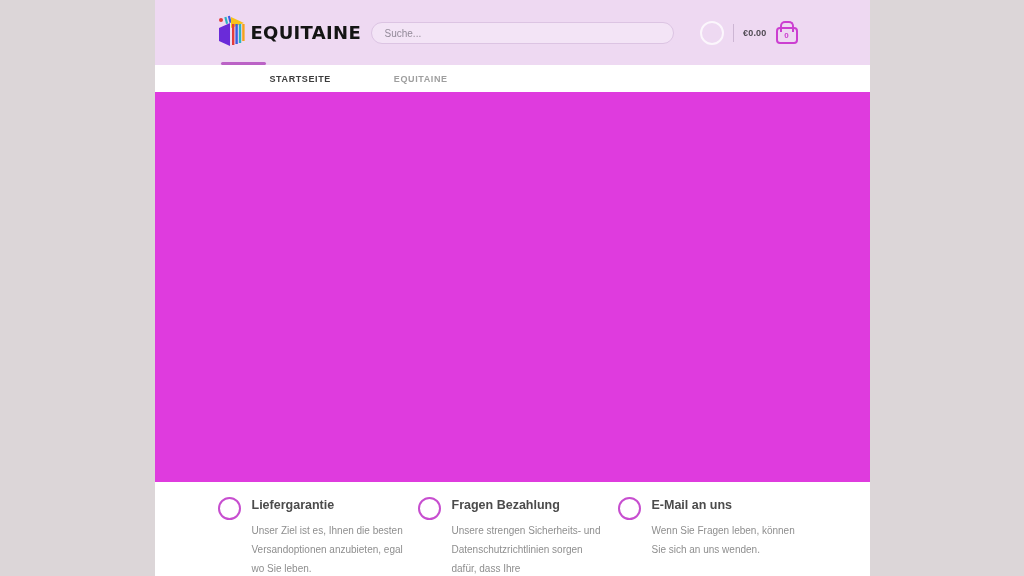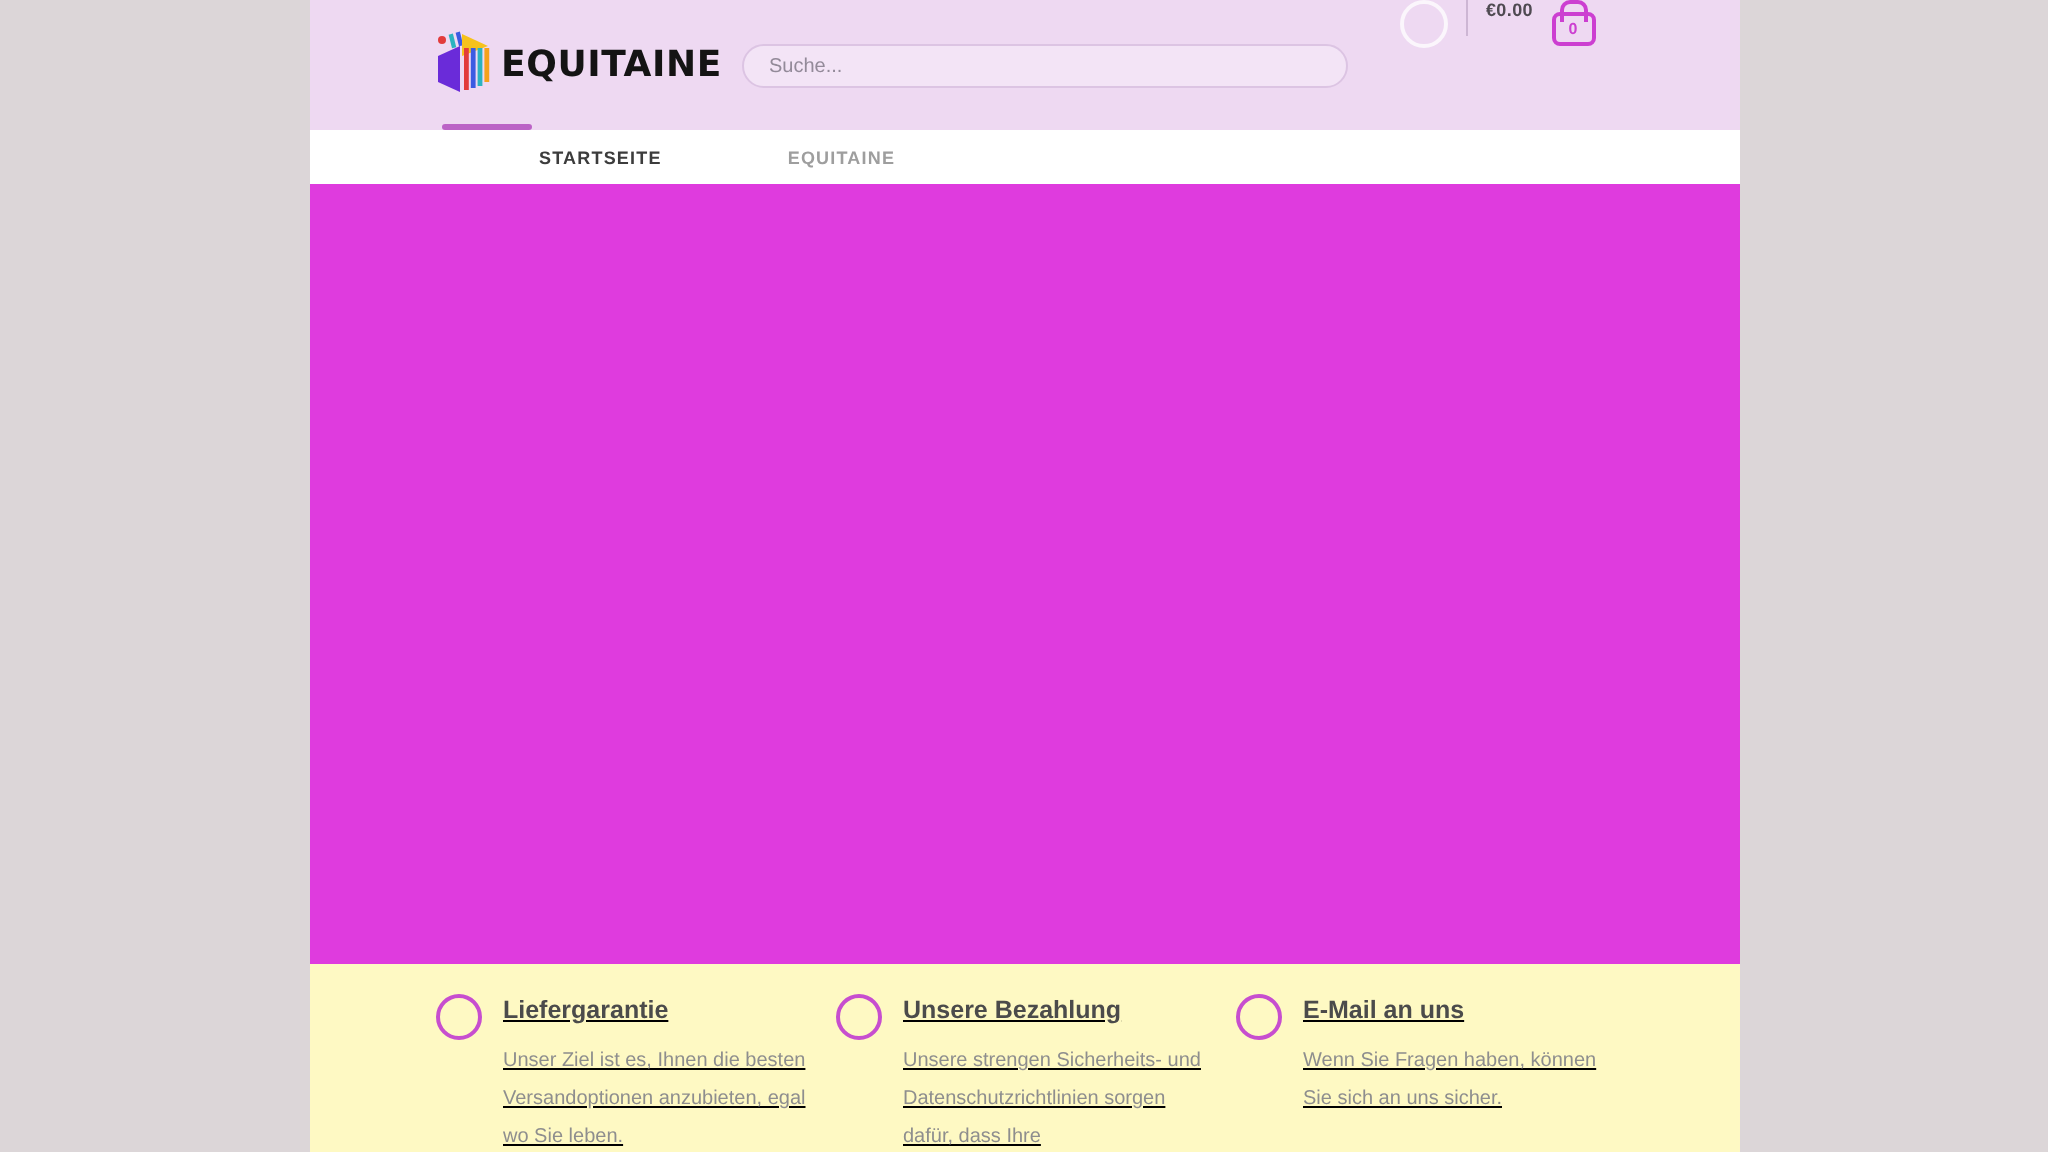--- a/index.html
+++ b/index.html
@@ -11,40 +11,40 @@
   
   .header { height:65px; background:#EED9F2; position:relative; }
   .logo { position:absolute; left:62px; top:15px; display:flex; align-items:center; gap:4px; cursor:pointer; }
   .logo svg { display:block; }
   .logo-text { font-size:18px; font-weight:800; letter-spacing:0.3px; color:#141414; font-family:"DejaVu Sans", sans-serif; }
 
   .search-wrap { position:absolute; left:216px; top:22px; width:303px; height:22px; }
   .search-input { width:100%; height:100%; border:1px solid #DCC4E3; background:#F3E4F6; border-radius:11px; padding:3px 13px; font-size:10px; color:#5A4E60; outline:none; font-family:"Liberation Sans", sans-serif; }
   .search-input::placeholder { color:#938A99; }
 
-  .header-right { position:absolute; right:72px; top:0; height:65px; display:flex; gap:9px; }
+  .header-right { position:absolute; right:72px; top:0; height:65px; display:flex; align-items:center; gap:9px; }
   .avatar-circle { width:24px; height:24px; border-radius:50%; border:2px solid rgba(255,255,255,0.75); }
   .header-divider { width:1px; height:18px; background:#CDB6D4; }
   .cart-total { font-size:9px; font-weight:600; color:#4F4A52; letter-spacing:0.2px; }
   .bag { position:relative; width:22px; height:17px; border:2px solid #CC3FD1; border-radius:4px; margin-top:6px; display:flex; align-items:center; justify-content:center; cursor:pointer; }
   .bag::before { content:""; position:absolute; top:-8px; left:50%; transform:translateX(-50%); width:10px; height:9px; border:2px solid #CC3FD1; border-bottom:none; border-radius:5px 5px 0 0; }
   .bag-count { font-size:8px; font-weight:700; color:#CC3FD1; }
 
   
   .nav { height:27px; background:#FFFFFF; position:relative; display:flex; align-items:center; padding-left:67px; gap:15px; }
   .nav-indicator { position:absolute; left:66px; top:-3px; width:45px; height:3px; background:#BB63C6; border-radius:2px; }
   .nav-item { font-size:9px; font-weight:700; letter-spacing:0.6px; cursor:pointer;padding-left:48px; }
   .nav-item.active { color:#3C3C3C; }
   .nav-item.inactive { color:#9E9E9E; }
 
   
   .hero { height:390px; background:#DF3BDE; }
 
   
-  .features { height:94px; background:#fef9c3; display:flex; padding:14px 0 0 63px;text-decoration:underline; }
+  .features { height:94px; background:#ffffff; display:flex; padding:14px 0 0 63px; }
   .feature { width:200px; display:flex; gap:11px; }
   .feature-icon { width:23px; height:23px; border:2px solid #C74ECF; border-radius:50%; flex-shrink:0; margin-top:1px; background:transparent; }
   .feature-text { width:158px; }
   .feature-title { font-size:12.5px; font-weight:700; color:#4B4B4B; margin:2px 0 9px; }
   .feature-desc { font-size:10px; color:#8E8E8E; line-height:19px; width:152px; }
 </style>
 </head>
 <body>
 
 <div class="page">
@@ -96,27 +96,27 @@
       <div class="feature-icon"></div>
       <div class="feature-text">
         <div class="feature-title">Liefergarantie</div>
         <div class="feature-desc">Unser Ziel ist es, Ihnen die besten Versandoptionen anzubieten, egal wo Sie leben.</div>
       </div>
     </div>
 
     <div class="feature">
       <div class="feature-icon"></div>
       <div class="feature-text">
-        <div class="feature-title">Unsere Bezahlung</div>
+        <div class="feature-title">Fragen Bezahlung</div>
         <div class="feature-desc">Unsere strengen Sicherheits- und Datenschutzrichtlinien sorgen dafür, dass Ihre vertrauenswürdigen Informationen sicher und privat bleiben.</div>
       </div>
     </div>
 
     <div class="feature">
       <div class="feature-icon"></div>
       <div class="feature-text">
         <div class="feature-title">E-Mail an uns</div>
-        <div class="feature-desc">Wenn Sie Fragen haben, können Sie sich an uns sicher.</div>
+        <div class="feature-desc">Wenn Sie Fragen leben, können Sie sich an uns wenden.</div>
       </div>
     </div>
 
   </div>
 </div>
 
 </body></html>

